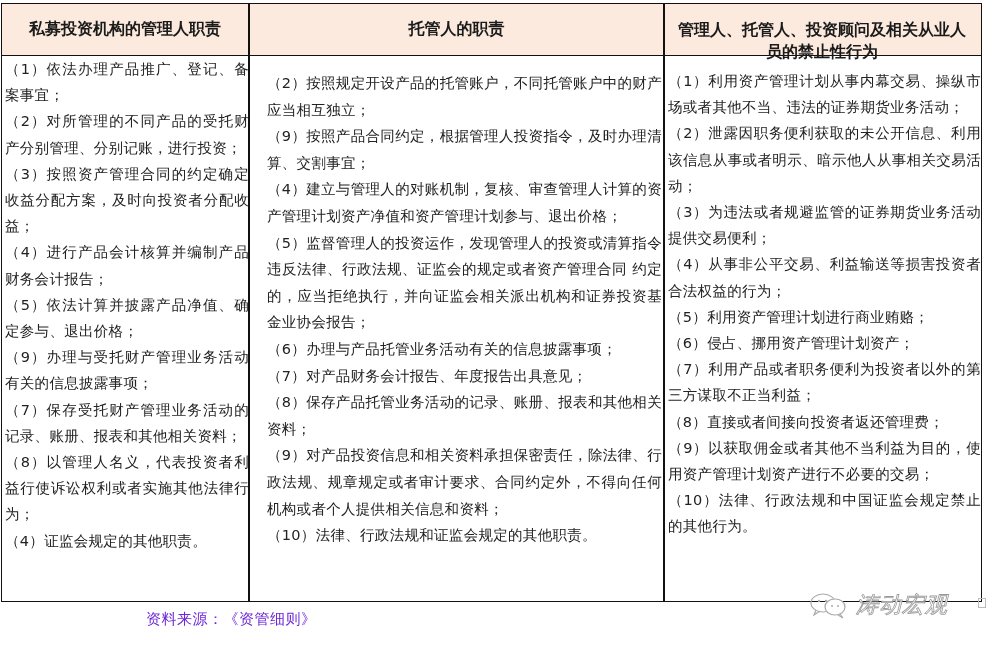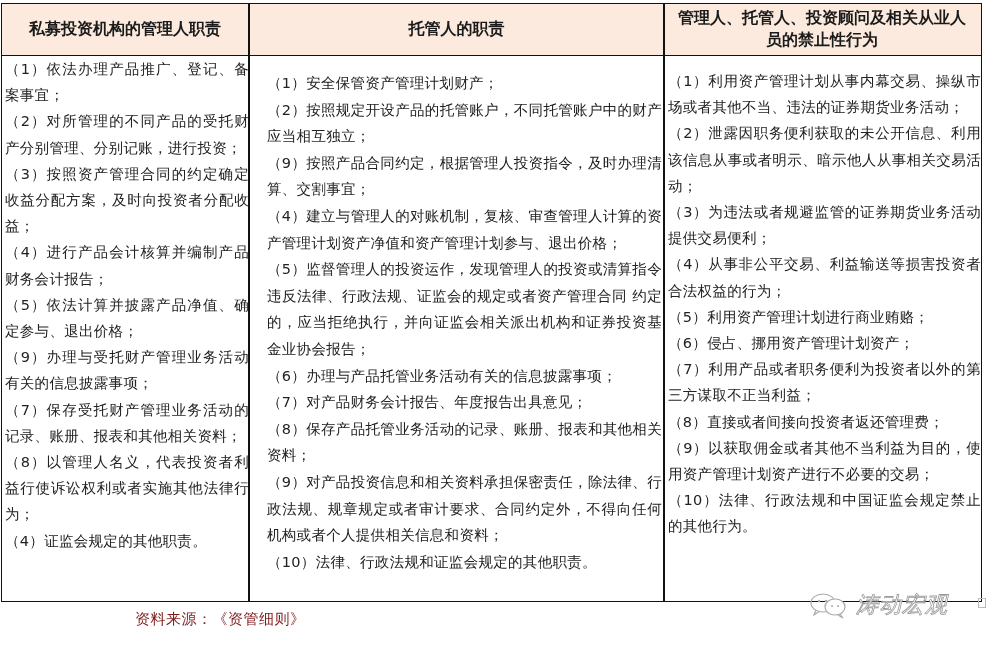--- a/index.html
+++ b/index.html
@@ -35,23 +35,23 @@
     font-size: 14.5px; line-height: 26.2px;
     color: #222;
     letter-spacing: 0.3px;
     overflow: hidden;
   }
   .col p { margin: 0; text-align: justify; }
   .c1 { left: 3px; width: 244px; }
   .c2 { left: 265px; width: 395px; padding-top: 14px; line-height: 26.6px; }
   .c3 { left: 666px; width: 313px; padding-top: 12px; }
   .source {
-    position: absolute; left: 135px; top: 610px;
+    position: absolute; left: 146px; top: 610px;
     font-family: "DejaVu Sans", "Liberation Sans", sans-serif;
-    font-size: 15px; color: #7f1d1d; letter-spacing: 0.5px;
+    font-size: 15px; color: #6d28d9; letter-spacing: 0.5px;
   }
   .watermark {
     position: absolute; left: 808px; top: 590px;
     display: flex; align-items: center; gap: 6px;
     color: #b5b5b5;
   }
   .wm-icon { width: 42px; height: 30px; }
   .wm-text {
     font-family: "DejaVu Sans", "Liberation Sans", sans-serif;
     font-size: 22px; font-style: italic;
@@ -64,39 +64,38 @@
     border: 1px solid #bbb; box-sizing: border-box;
   }
 </style>
 </head>
 <body>
 
 <div class="tbl">
   <div class="header">
     <div class="hcell" style="left:248px;width:413px;">托管人的职责</div>
     <div class="hcell" style="left:0;width:246px;">私募投资机构的管理人职责</div>
-    <div class="hcell" style="left:664px;width:312px;padding:0 6px;box-sizing:border-box;">管理人、托管人、投资顾问及相关从业人员的禁止性行为</div>
+    <div class="hcell" style="left:664px;width:312px;padding:0 6px;box-sizing:border-box;margin-top:12px;">管理人、托管人、投资顾问及相关从业人员的禁止性行为</div>
   </div>
   <div class="vline" style="left:246px;"></div>
   <div class="vline" style="left:661px;"></div>
 
   <div class="col c1">
     <p>（1）依法办理产品推广、登记、备案事宜；</p>
     <p>（2）对所管理的不同产品的受托财产分别管理、分别记账，进行投资；</p>
     <p>（3）按照资产管理合同的约定确定收益分配方案，及时向投资者分配收益；</p>
     <p>（4）进行产品会计核算并编制产品财务会计报告；</p>
     <p>（5）依法计算并披露产品净值、确定参与、退出价格；</p>
     <p>（9）办理与受托财产管理业务活动有关的信息披露事项；</p>
     <p>（7）保存受托财产管理业务活动的记录、账册、报表和其他相关资料；</p>
     <p>（8）以管理人名义，代表投资者利益行使诉讼权利或者实施其他法律行为；</p>
     <p>（4）证监会规定的其他职责。</p>
   </div>
 
   <div class="col c2">
-    <p>（1）安全保管资产管理计划财产；</p>
     <p>（2）按照规定开设产品的托管账户，不同托管账户中的财产应当相互独立；</p>
     <p>（9）按照产品合同约定，根据管理人投资指令，及时办理清算、交割事宜；</p>
     <p>（4）建立与管理人的对账机制，复核、审查管理人计算的资产管理计划资产净值和资产管理计划参与、退出价格；</p>
     <p>（5）监督管理人的投资运作，发现管理人的投资或清算指令违反法律、行政法规、证监会的规定或者资产管理合同 约定的，应当拒绝执行，并向证监会相关派出机构和证券投资基金业协会报告；</p>
     <p>（6）办理与产品托管业务活动有关的信息披露事项；</p>
     <p>（7）对产品财务会计报告、年度报告出具意见；</p>
     <p>（8）保存产品托管业务活动的记录、账册、报表和其他相关资料；</p>
     <p>（9）对产品投资信息和相关资料承担保密责任，除法律、行政法规、规章规定或者审计要求、合同约定外，不得向任何机构或者个人提供相关信息和资料；</p>
     <p>（10）法律、行政法规和证监会规定的其他职责。</p>
   </div>

